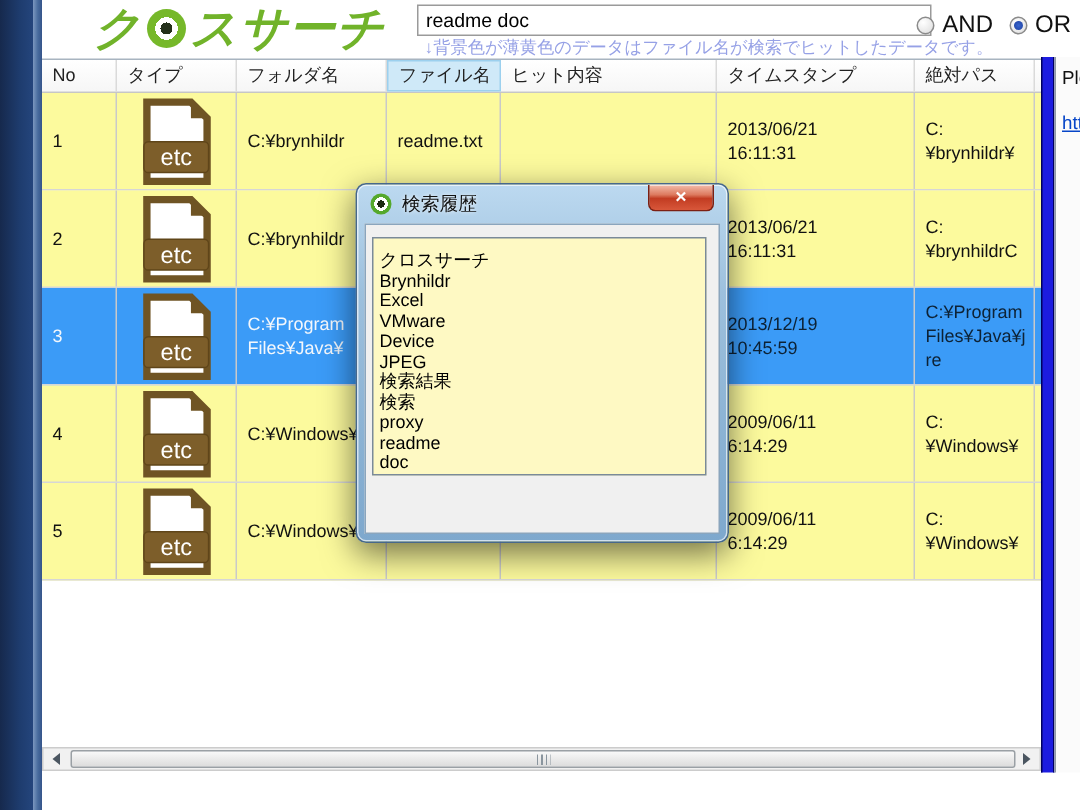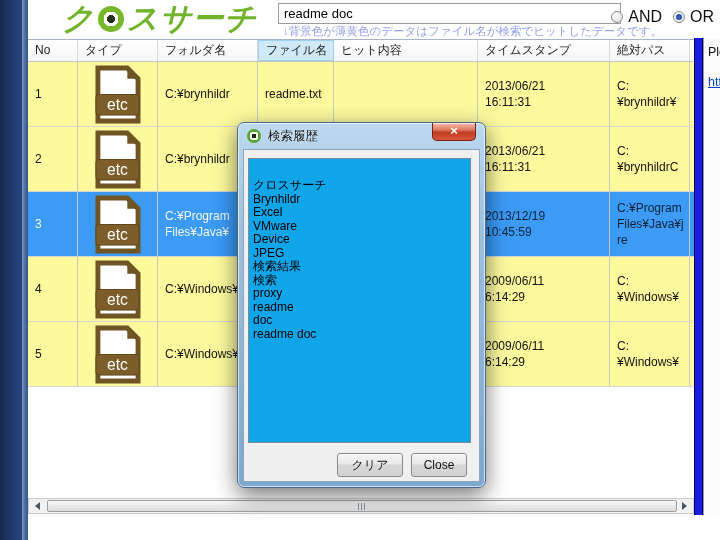--- a/index.html
+++ b/index.html
@@ -67,37 +67,37 @@
     background:#fbfbfb; border-left:1px solid #8f9aa5; overflow:hidden; }
   .side-text { margin:7px 0 0 4px; font-size:12.5px; color:#111; white-space:nowrap; }
   .side-link { margin:16px 0 0 4px; font-size:12.5px; color:#0645c8; text-decoration:underline; white-space:nowrap; cursor:pointer; }
 
   
   .log-panel { position:absolute; left:28px; top:514px; width:692px; height:26px; background:#fff;
     border-top:1px solid #6f6f6f; font-family:"DejaVu Sans Mono", monospace;
     font-size:11px; line-height:13px; color:#000; padding:1px 0 0 3px; overflow:hidden; white-space:nowrap; }
 
   
-  .dialog { position:absolute; left:237px; top:122px; width:249px; height:366px; z-index:10;
+  .dialog { position:absolute; left:237px; top:122px; width:249px; height:240px; z-index:10;
     border-radius:7px; border:1px solid #47688c;
     background:linear-gradient(180deg,#bcd9f0 0%,#9dc0dd 30%,#7ea8cd 100%);
     box-shadow:0 7px 22px rgba(0,0,0,.55), inset 0 0 0 1px rgba(255,255,255,.65); }
   .dlg-titlebar { position:relative; height:26px; display:flex; align-items:center; padding:0 9px; }
   .dlg-icon { width:14px; height:14px; border-radius:50%;
     background:radial-gradient(circle at 50% 50%, #1d2a14 0 2.5px, #ffffff 2.5px 4.5px, #55a82c 4.5px); }
   .dlg-title { font-size:12.5px; color:#111; margin-left:7px; text-shadow:0 0 3px rgba(255,255,255,.9); }
   .dlg-close { position:absolute; top:0; right:9px; width:44px; height:18px; cursor:pointer;
     background:linear-gradient(180deg,#f4bfae 0%,#dd7a5f 40%,#c23c22 55%,#d8573a 100%);
     border:1px solid #7c2013; border-top:none; border-radius:0 0 5px 5px;
     color:#fff; font-weight:bold; font-size:13px; text-align:center; line-height:15px;
     box-shadow:inset 0 1px 0 rgba(255,255,255,.55); }
   .dlg-body { position:absolute; left:5px; right:5px; top:26px; bottom:5px; background:#f0f0f0;
     border:1px solid #8aa5bd; }
-  .dlg-list { position:absolute; left:4px; top:8px; right:8px; bottom:38px; background:#0ea5e9;
-    border:1px solid #7a8a99; padding:20px 0 0 4px; overflow:hidden;
+  .dlg-list { position:absolute; left:4px; top:8px; right:8px; bottom:38px; background:#fef9c3;
+    border:1px solid #7a8a99; padding:8px 0 0 4px; overflow:hidden;
     font-size:12px; line-height:13.5px; color:#000; }
   .hist-item { white-space:nowrap; cursor:default; }
   .dlg-buttons { position:absolute; right:12px; bottom:4px; display:flex; gap:8px; }
   .btn { height:24px; background:linear-gradient(180deg,#f5f5f5 0%,#e9e9e9 45%,#d6d6d6 50%,#d2d2d2 100%);
     border:1px solid #8a8a8a; border-radius:3px; font-size:12px; color:#111; text-align:center;
     line-height:22px; box-shadow:inset 0 1px 0 #fff; cursor:pointer; }
   .btn-clear { width:66px; } .btn-close { width:56px; }
 </style>
 </head>
 <body>
@@ -268,20 +268,16 @@
         <div class="hist-item">VMware</div>
         <div class="hist-item">Device</div>
         <div class="hist-item">JPEG</div>
         <div class="hist-item">検索結果</div>
         <div class="hist-item">検索</div>
         <div class="hist-item">proxy</div>
         <div class="hist-item">readme</div>
         <div class="hist-item">doc</div>
         <div class="hist-item">readme doc</div>
       </div>
-      <div class="dlg-buttons">
-        <div class="btn btn-clear">クリア</div>
-        <div class="btn btn-close">Close</div>
-      </div>
     </div>
   </div>
 
 </div>
 
 </body></html>

